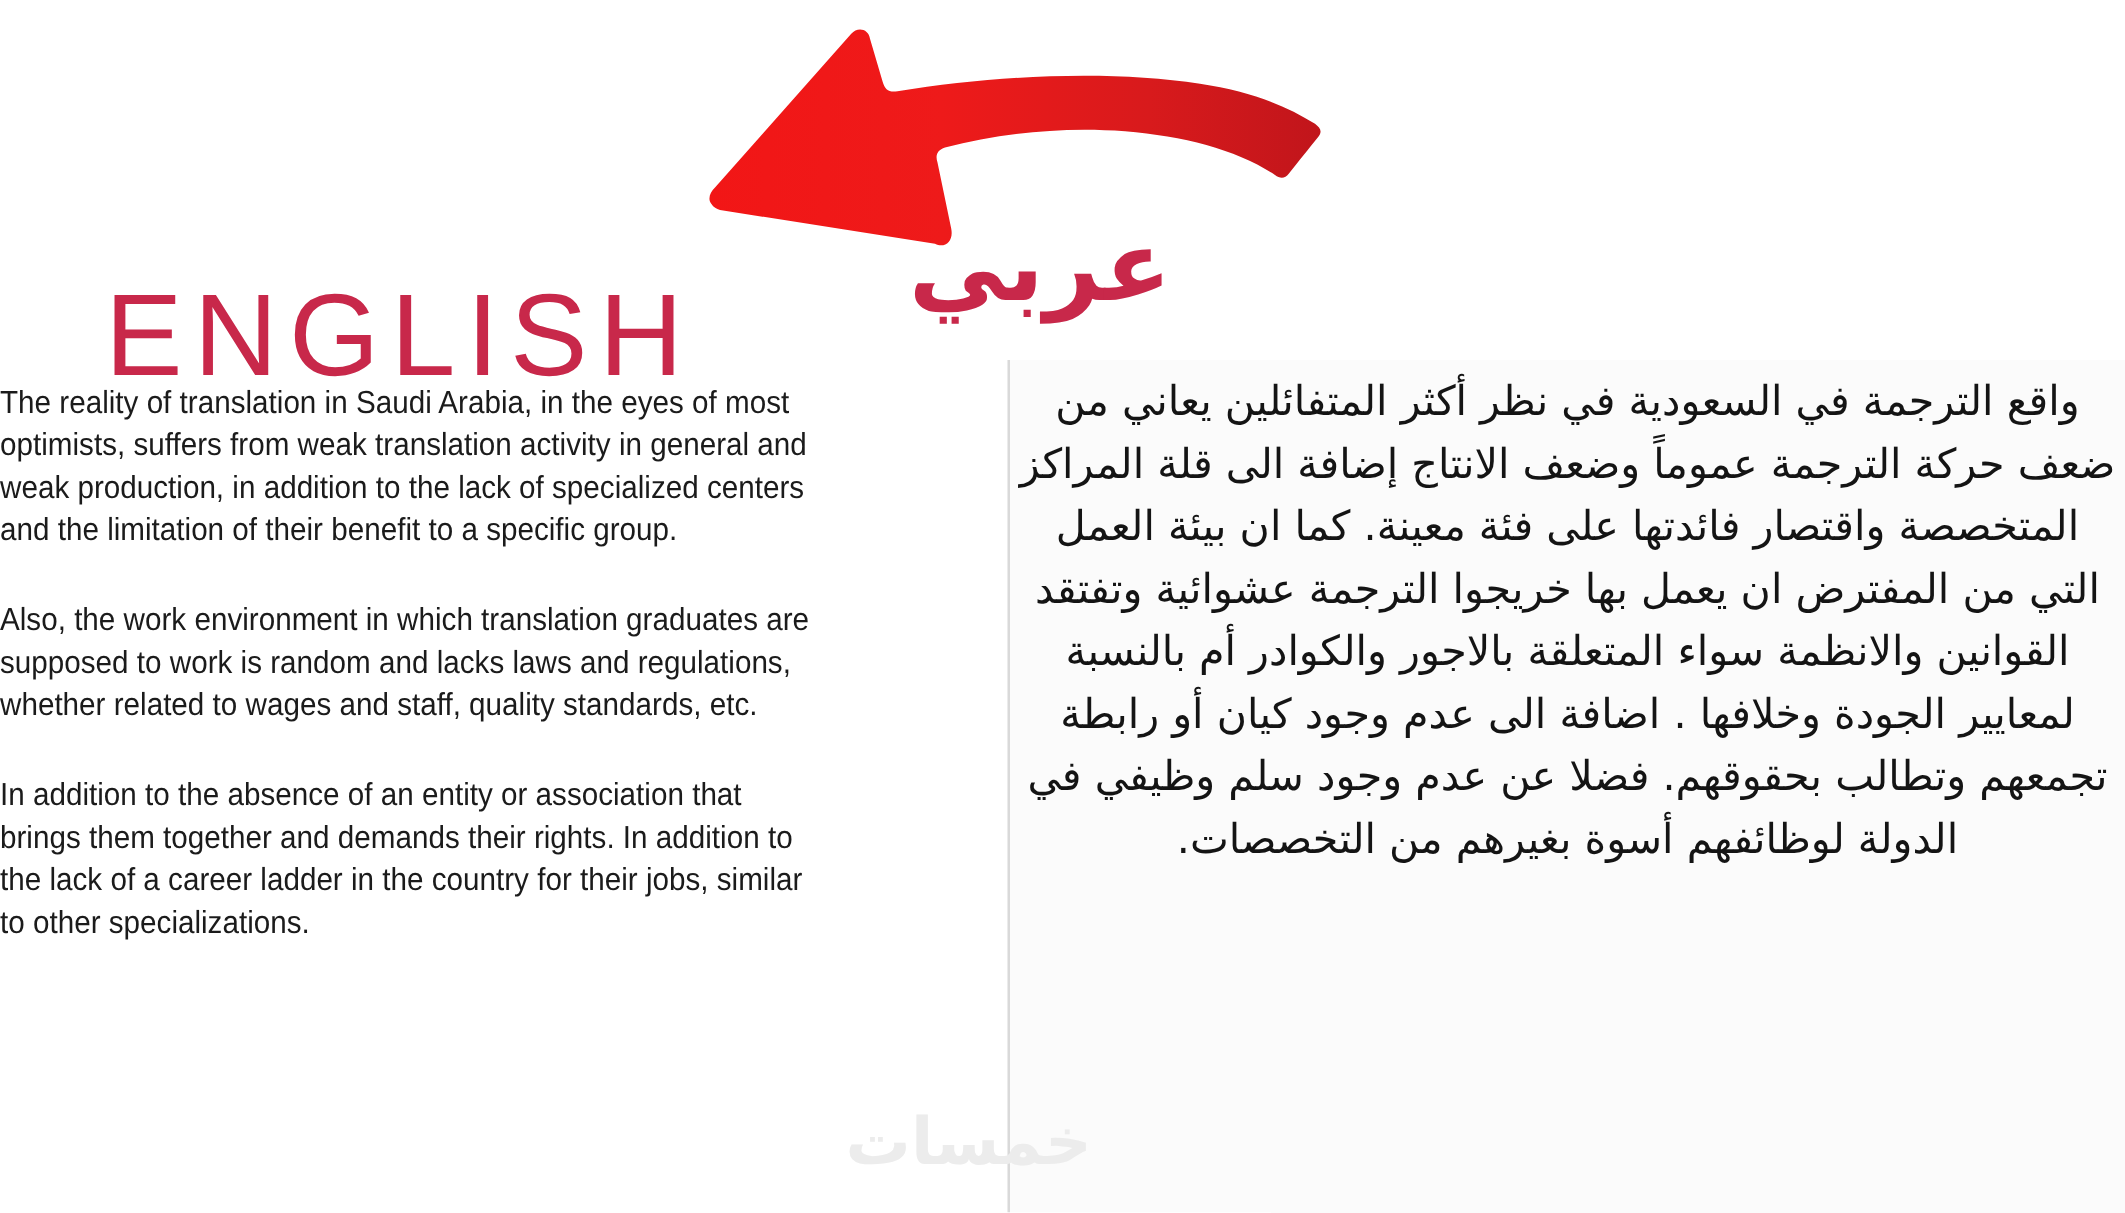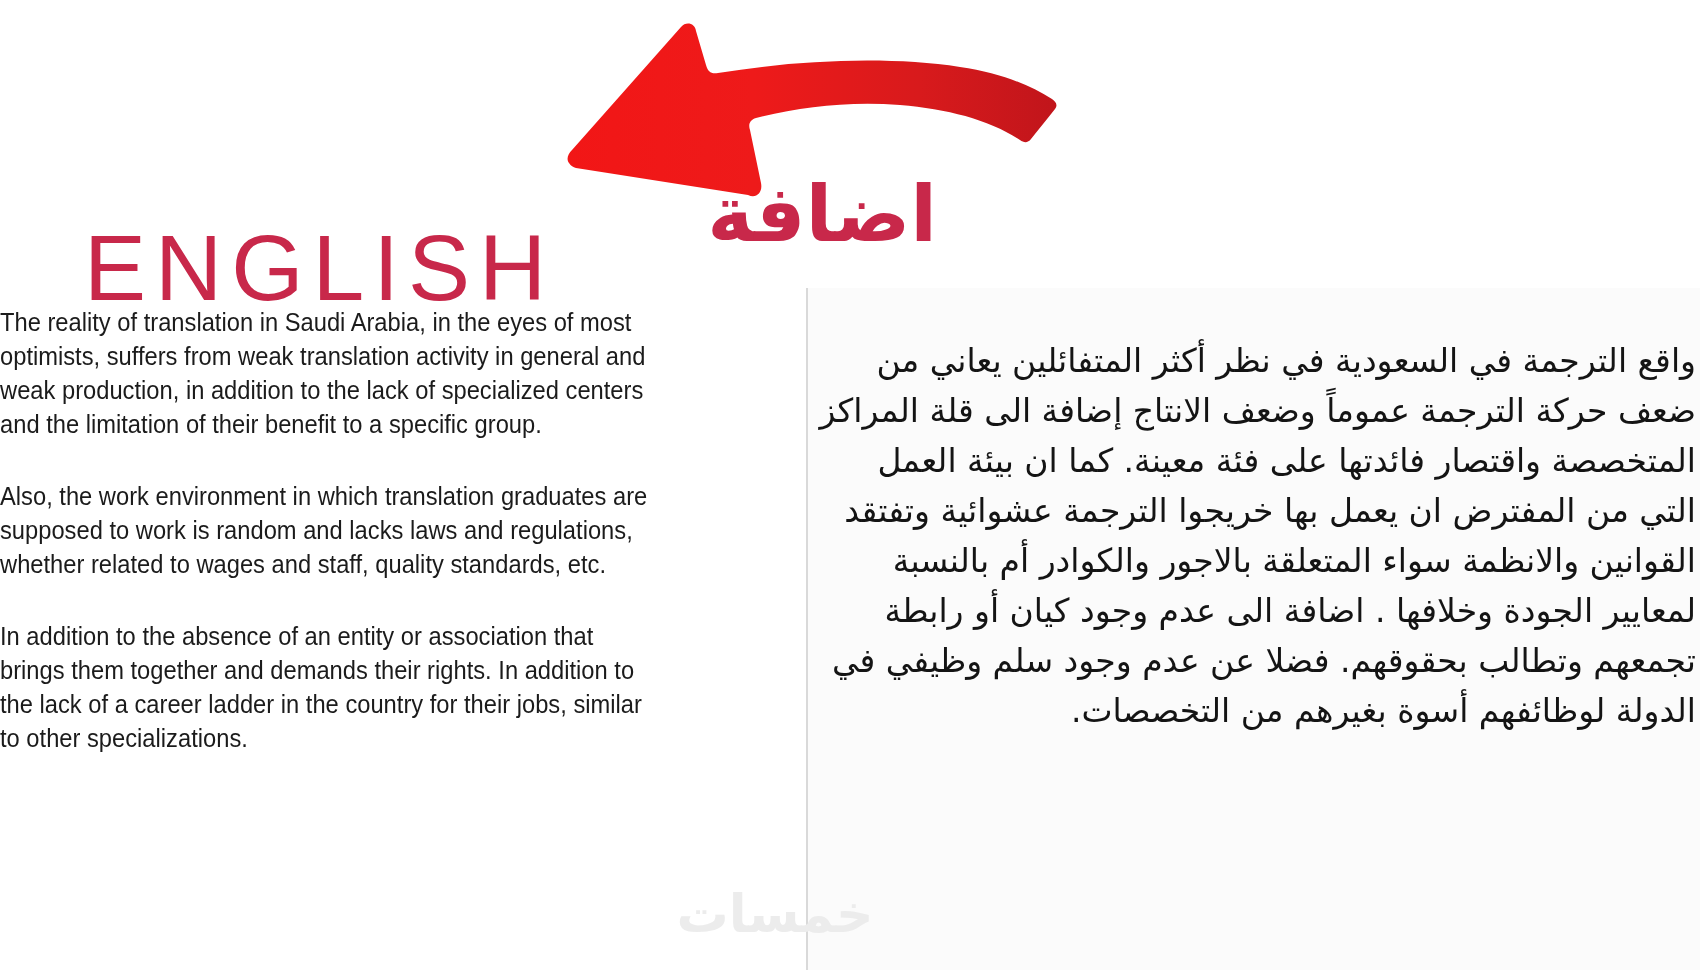--- a/index.html
+++ b/index.html
@@ -98,25 +98,25 @@
   }
   .english-body p:last-child { margin-bottom: 0; }
 
   
   .arabic-body {
     position: absolute;
     left: 812px;
     top: 296px;
     width: 884px;
     direction: rtl;
+    text-align: center;
     color: #141414;
     font-family: "DejaVu Sans", sans-serif;
     font-size: 33px;
     line-height: 50px;
-    margin-top: 40px;
   }
   .arabic-body p {
     margin: 0;
     white-space: pre-line;
   }
 
   
   .watermark {
     position: absolute;
     left: 650px;
@@ -135,21 +135,21 @@
 </head>
 <body>
 
 <div id="slide">
 
   <div class="arabic-panel-bg"></div>
   <div class="arabic-panel-rule"></div>
 
   <h1 class="heading-english">ENGLISH</h1>
 
-  <h1 class="heading-arabic">اضافة</h1>
+  <h1 class="heading-arabic">عربي</h1>
 
   <div class="arrow-wrap">
     <svg viewBox="0 0 530 215" xmlns="http://www.w3.org/2000/svg" aria-hidden="true">
       <defs>
         <linearGradient id="arrowGrad" x1="0" y1="0" x2="1" y2="0">
           <stop offset="0%" stop-color="#f21616"></stop>
           <stop offset="38%" stop-color="#ee1a1a"></stop>
           <stop offset="72%" stop-color="#d81a1c"></stop>
           <stop offset="100%" stop-color="#c1151b"></stop>
         </linearGradient>

